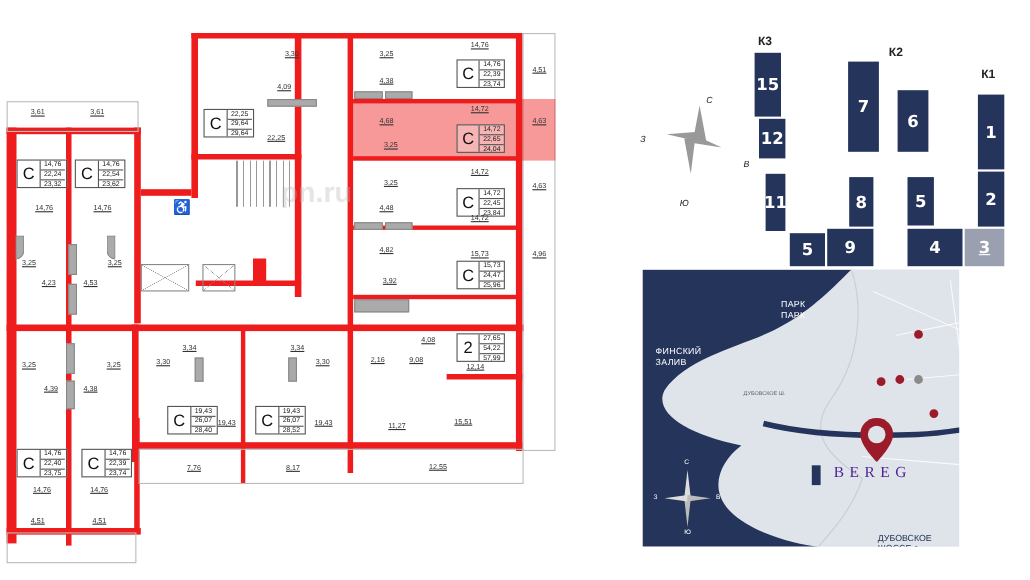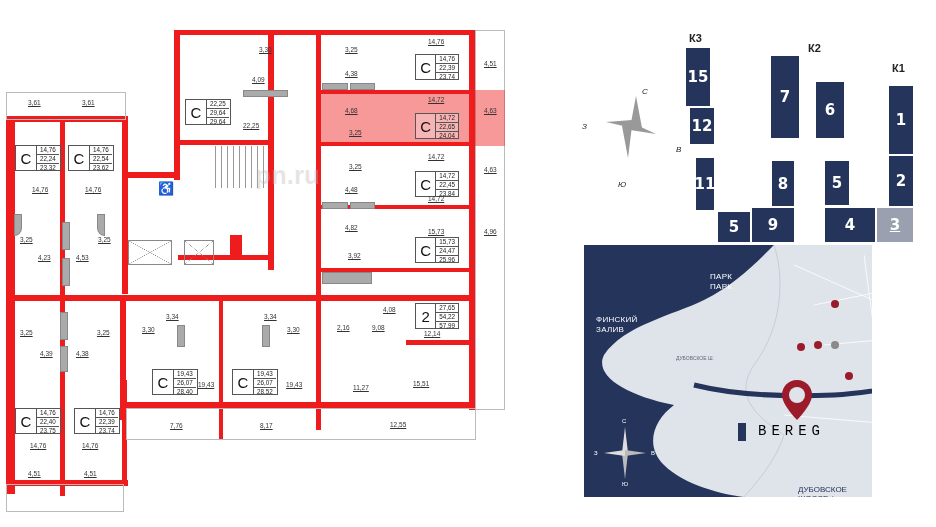--- a/index.html
+++ b/index.html
@@ -275,21 +275,21 @@
         <line x1="240" y1="100" x2="352" y2="90"></line>
         <line x1="200" y1="170" x2="320" y2="180"></line>
         <line x1="280" y1="10" x2="300" y2="160"></line>
     </g>
   </svg>
   <div class="mtxt" style="left:126px;top:27px"><span>ПАРК</span><br><span>ПАРК</span></div>
   <div class="mtxt" style="left:12px;top:70px"><span>ФИНСКИЙ</span><br><span>ЗАЛИВ</span></div>
   <span class="abs" style="left:92px;top:110px;font-size:5px;color:#667">ДУБОВСКОЕ Ш.</span>
   <span class="abs" style="left:308px;top:100px;font-size:5px;color:#667;transform:rotate(-70deg)">УЛ. ТОКАРЕВА</span>
   <span class="abs" style="left:214px;top:240px;font-size:8px;color:#24345a">ДУБОВСКОЕ ШОССЕ ►</span>
-  <span class="abs" style="left:174px;top:178px;font-size:14px;color:#000000;letter-spacing:5px;font-family:Liberation Mono, monospace">BEREG</span>
+  <span class="abs" style="left:174px;top:178px;font-size:14px;color:#4c1d95;letter-spacing:5px;font-family:Liberation Serif, serif">BEREG</span>
   <div class="abs" style="left:198px;top:135px">
     <svg width="30" height="40" viewBox="0 0 30 40">
         <path d="M15,0 C6,0 0,7 0,15 C0,25 15,40 15,40 C15,40 30,25 30,15 C30,7 24,0 15,0 Z" fill="#9b1b2a"></path>
         <circle cx="15" cy="15" r="8" fill="#dfe3ea"></circle>
       </svg>
   </div>
   <div class="abs" style="left:154px;top:178px;width:8px;height:18px;background:#24345a"></div>
 
   <div class="dot" style="left:247px;top:55px;background:#9b1b2a"></div>
   <div class="dot" style="left:213px;top:98px;background:#9b1b2a"></div>

